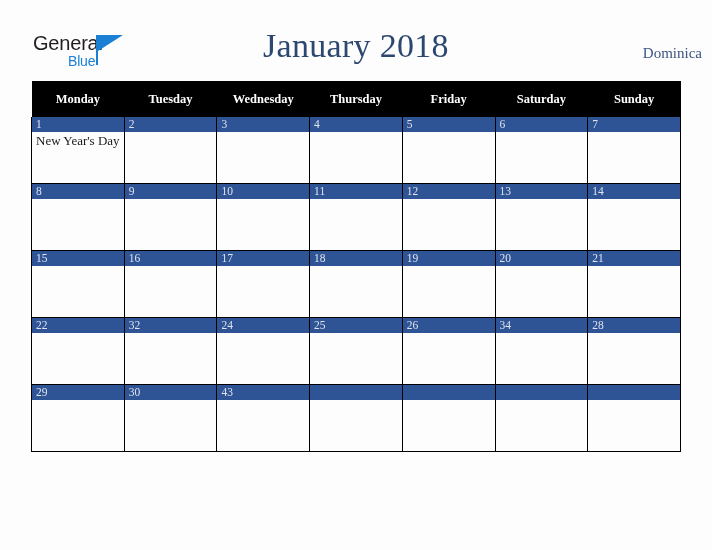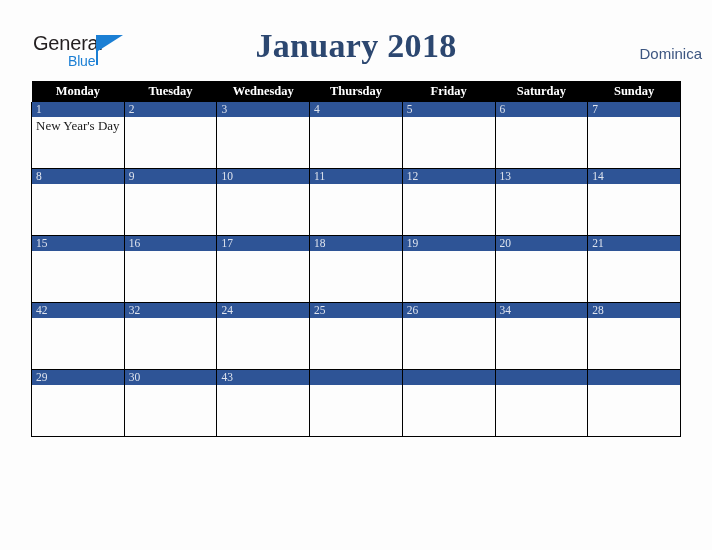--- a/index.html
+++ b/index.html
@@ -73,51 +73,51 @@
   }
 
   .title {
     position: absolute;
     left: 0;
     top: 27px;
     width: 712px;
     text-align: center;
     font-family: "Liberation Serif", serif;
     font-size: 34px;
-    font-weight: 700;
+    font-weight: 400;
     color: #2c4770;
     letter-spacing: 0.3px;
   }
 
   .country {
     position: absolute;
     right: 30px;
     top: 45px;
-    font-family: Liberation Sans, sans-serif;
+    font-family: Liberation Serif, serif;
     font-size: 15px;
     color: #3c5580;
     text-align: right;
   }
 
   
   .calendar {
     position: absolute;
     left: 31px;
     top: 81px;
     width: 650px;
     border-collapse: collapse;
     table-layout: fixed;
   }
   .calendar th {
     background: #000000;
     color: #ffffff;
     font-family: "Liberation Serif", serif;
     font-size: 12.5px;
     font-weight: bold;
-    height: 21px;
+    height: 36px;
     padding: 0;
     text-align: center;
     border: none;
   }
   .calendar td {
     padding: 0;
     vertical-align: top;
     border-left: 1px solid #000000;
     border-right: 1px solid #000000;
     border-bottom: 1px solid #000000;
@@ -316,21 +316,21 @@
         <td>
           <div class="cell-inner">
             <div class="daybar">21</div>
             <div class="events"></div>
           </div>
         </td>
       </tr>
       <tr class="week">
         <td>
           <div class="cell-inner">
-            <div class="daybar">42</div>
+            <div class="daybar">22</div>
             <div class="events"></div>
           </div>
         </td>
         <td>
           <div class="cell-inner">
             <div class="daybar">32</div>
             <div class="events"></div>
           </div>
         </td>
         <td>

